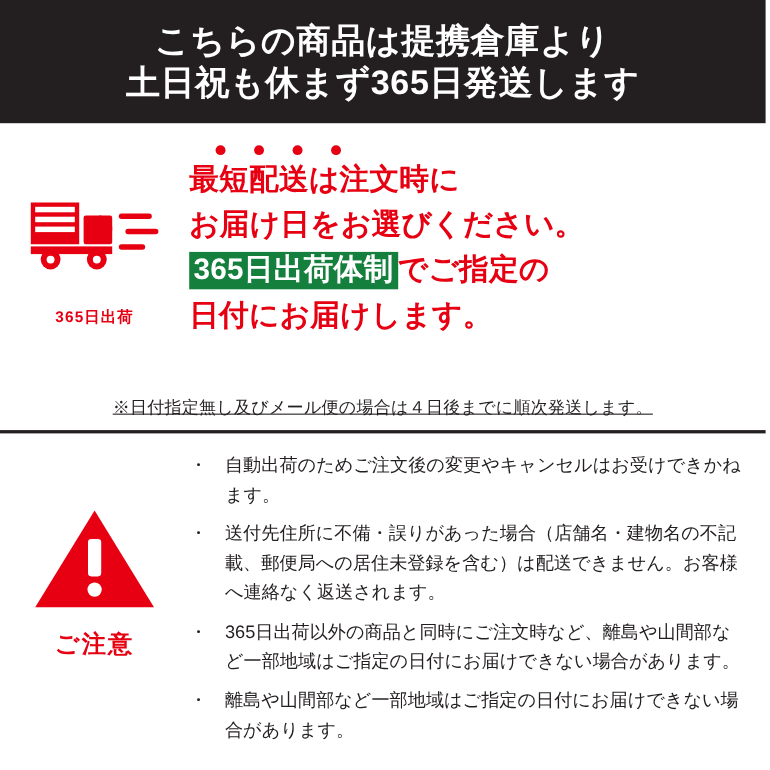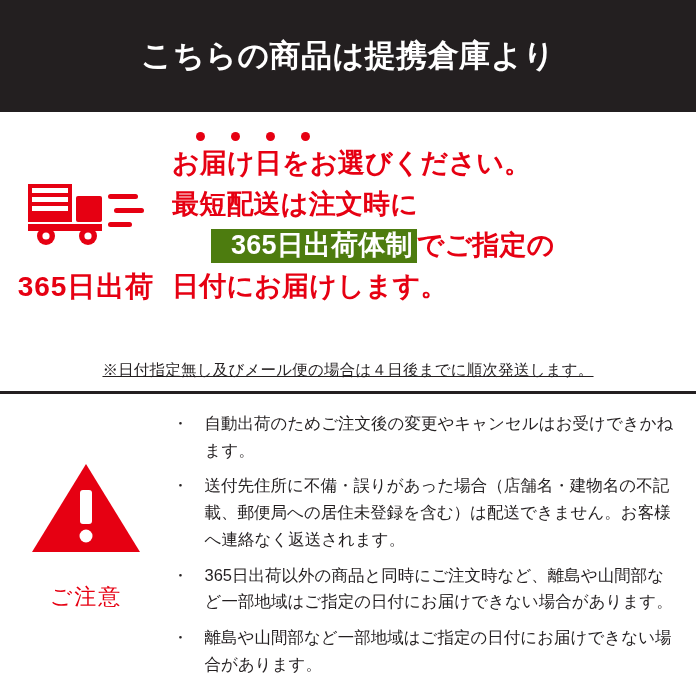--- a/index.html
+++ b/index.html
@@ -62,43 +62,42 @@
     justify-content: flex-start;
     padding-top: 52px;
   }
   .truck-icon {
     width: 124px;
     height: 86px;
     position: relative;
   }
   .truck-label {
     color: #e60012;
-    font-size: 28px;
-    font-weight: bold;
-    margin-top: 12px;
+    font-size: 14px;
+    font-weight: bold;
+    margin-top: 24px;
     letter-spacing: 1px;
   }
   .msg-col {
     flex: 1 1 auto;
     padding-right: 14px;
     padding-top: 14px;
   }
   .msg-line {
     color: #e60012;
     font-size: 27px;
     font-weight: bold;
     line-height: 1.52;
     white-space: nowrap;
     letter-spacing: 0.2px;
   }
   .msg-line .hl {
-    background: #4d7c0f;
+    background: #15803d;
     color: #ffffff;
-    padding: 1px 4px 3px 20px;
-    margin-left: 39px;
+    padding: 1px 4px 3px 4px;
   }
   .dots {
     display: flex;
     gap: 26px;
     padding-left: 24px;
     margin-bottom: 2px;
   }
   .dot {
     width: 9px;
     height: 9px;
@@ -125,22 +124,22 @@
   .caution-col {
     flex: 0 0 172px;
     display: flex;
     flex-direction: column;
     align-items: center;
     padding-top: 52px;
   }
   .caution-label {
     color: #e60012;
     font-size: 22px;
-    font-weight: normal;
-    margin-top: 22px;
+    font-weight: bold;
+    margin-top: 10px;
     letter-spacing: 2px;
   }
   .bullets {
     flex: 1 1 auto;
     padding-right: 16px;
     padding-top: 2px;
   }
   .bullet {
     display: flex;
     font-size: 16.5px;
@@ -156,20 +155,21 @@
     margin-left: 16px;
   }
 </style>
 </head>
 <body>
 
 <div class="banner">
 
   <div class="header">
     <div class="header-line">こちらの商品は提携倉庫より</div>
+    <div class="header-line">土日祝も休まず365日発送します</div>
   </div>
 
   <div class="middle">
     <div class="middle-main">
 
       <div class="truck-col">
         <div class="truck-icon">
           <svg viewBox="0 0 124 86" width="124" height="86" aria-hidden="true">
             <g fill="#e60012">
 
@@ -197,22 +197,22 @@
         <div class="truck-label">365日出荷</div>
       </div>
 
       <div class="msg-col">
         <div class="dots">
           <span class="dot"></span>
           <span class="dot"></span>
           <span class="dot"></span>
           <span class="dot"></span>
         </div>
+        <div class="msg-line">最短配送は注文時に</div>
         <div class="msg-line">お届け日をお選びください。</div>
-        <div class="msg-line">最短配送は注文時に</div>
         <div class="msg-line">
           <span class="hl">365日出荷体制</span><span>でご指定の</span>
         </div>
         <div class="msg-line">日付にお届けします。</div>
       </div>
     </div>
 
     <div class="note">※日付指定無し及びメール便の場合は４日後までに順次発送します。</div>
   </div>
 

